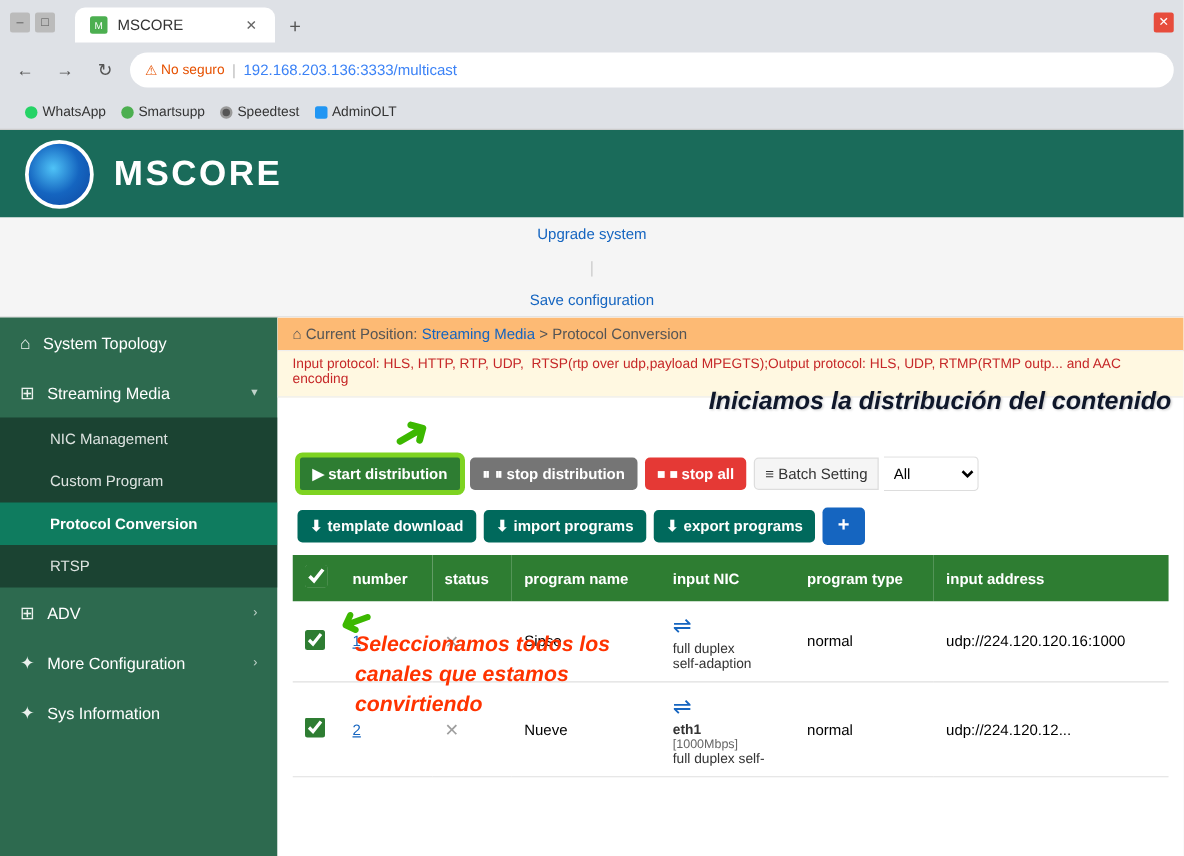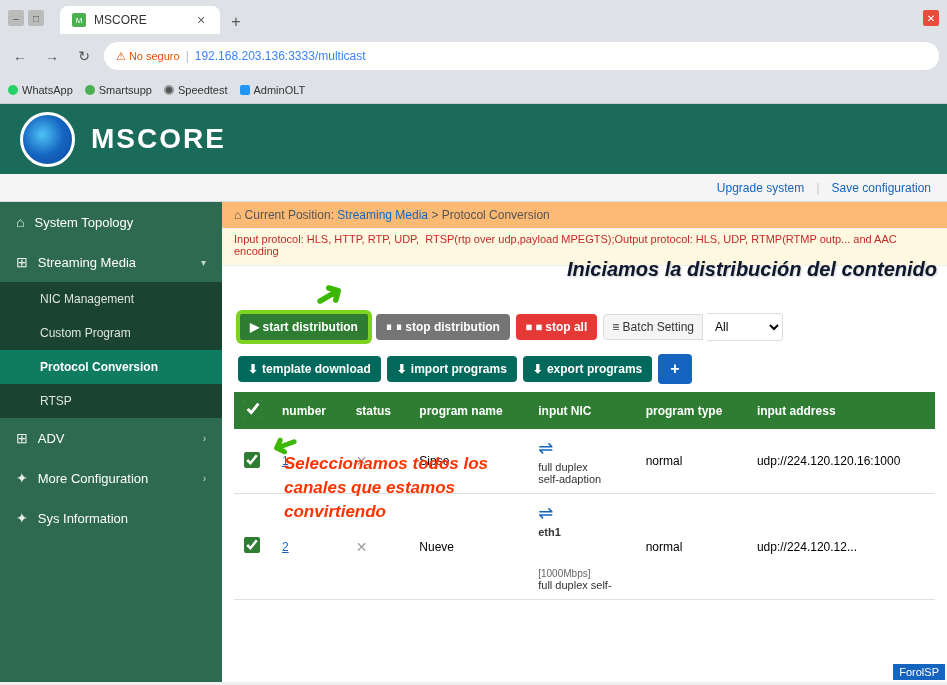--- a/index.html
+++ b/index.html
@@ -9,29 +9,29 @@
     .window-btn { width: 16px; height: 16px; border-radius: 2px; border: none; cursor: pointer; background: #bbb; display: flex; align-items: center; justify-content: center; font-size: 10px; color: #555; }
     .tab-bar { display: flex; align-items: flex-end; padding: 0 8px; background: #dee1e6; height: 32px; }
     .tab { display: flex; align-items: center; gap: 8px; background: white; padding: 6px 12px; border-radius: 8px 8px 0 0; font-size: 12px; color: #333; min-width: 160px; height: 28px; }
     .tab-favicon { width: 14px; height: 14px; background: #4caf50; border-radius: 2px; display: flex; align-items: center; justify-content: center; font-size: 8px; color: white; }
     .tab-close { margin-left: auto; width: 14px; height: 14px; display: flex; align-items: center; justify-content: center; border-radius: 50%; color: #666; cursor: pointer; font-size: 11px; }
     .new-tab-btn { width: 24px; height: 24px; display: flex; align-items: center; justify-content: center; border-radius: 50%; color: #555; cursor: pointer; margin-left: 4px; font-size: 16px; }
     .address-bar { display: flex; align-items: center; padding: 5px 8px; gap: 8px; background: #dee1e6; height: 40px; }
     .nav-btn { width: 24px; height: 24px; display: flex; align-items: center; justify-content: center; border-radius: 50%; color: #555; cursor: pointer; font-size: 14px; }
     .address-input { flex: 1; background: white; border: none; border-radius: 16px; padding: 5px 12px; font-size: 12px; color: #333; display: flex; align-items: center; gap: 6px; height: 28px; }
     .security-warning { color: #e65100; font-size: 11px; display: flex; align-items: center; gap: 3px; }
-    .bookmarks-bar { display: flex; align-items: center; padding: 3px 8px; gap: 12px; background: #dee1e6; height: 28px; border-bottom: 1px solid #ccc; }
+    .bookmarks-bar { display: flex; align-items: center; padding: 3px 20px; gap: 12px; background: #dee1e6; height: 28px; border-bottom: 1px solid #ccc; }
     .bookmark-item { display: flex; align-items: center; gap: 4px; font-size: 11px; color: #333; cursor: pointer; }
     .bookmark-dot { width: 10px; height: 10px; border-radius: 50%; }
 
     
     .app-header { background: #1a6b5a; height: 70px; display: flex; align-items: center; padding: 0 20px; gap: 16px; }
     .app-logo { width: 55px; height: 55px; border-radius: 50%; background: radial-gradient(circle at 40% 40%, #4fc3f7, #1565c0, #0d47a1); border: 3px solid white; }
     .app-title { color: white; font-size: 28px; font-weight: bold; letter-spacing: 2px; }
-    .app-toolbar { background: #f5f5f5; display: flex; align-items: center; justify-content: flex-end; padding: 6px 16px; gap: 12px; border-bottom: 1px solid #ddd; }
+    .app-toolbar { background: #f5f5f5; display: flex; align-items: center; justify-content: flex-end; padding: 6px 16px; gap: 12px; border-bottom: 1px solid #ddd; flex-direction: column; }
     .toolbar-link { color: #1565c0; font-size: 12px; cursor: pointer; text-decoration: none; }
     .toolbar-separator { color: #ccc; }
 
     
     .main-layout { display: flex; height: calc(685px - 36px - 32px - 40px - 28px - 70px - 36px); }
 
     
     .sidebar { width: 222px; background: #2d6a4f; min-height: 100%; flex-shrink: 0; }
     .sidebar-item { display: flex; align-items: center; gap: 10px; padding: 12px 16px; color: white; cursor: pointer; font-size: 13px; }
     .sidebar-item .icon { font-size: 14px; opacity: 0.9; }
@@ -69,21 +69,21 @@
     .table-wrap { overflow-x: auto; }
     table { width: 100%; border-collapse: collapse; font-size: 12px; }
     thead tr { background: #2e7d32; color: white; padding-left: 33px; }
     thead th { padding: 8px 10px; text-align: left; font-weight: 600; white-space: nowrap; }
     tbody tr { border-bottom: 1px solid #e0e0e0; }
     tbody td { padding: 8px 10px; vertical-align: middle; }
     .cross-gray { color: #9e9e9e; font-size: 14px; }
     .link-blue { color: #1565c0; text-decoration: underline; cursor: pointer; }
     .nic-info { font-size: 11px; color: #333; }
     .nic-name { font-weight: bold; color: #333; }
-    .nic-speed { color: #666; font-size: 10px; margin-top: 30px; }
+    .nic-speed { color: #666; font-size: 10px; }
     .nic-mode { color: #333; font-size: 11px; }
     .checkbox-header { width: 18px; height: 18px; accent-color: #2e7d32; cursor: pointer; }
     .table-checkbox { width: 16px; height: 16px; accent-color: #2e7d32; }
   </style>
 </head>
 <body>
 
 <div>
   <div class="browser-titlebar">
     <div class="browser-window-controls">

